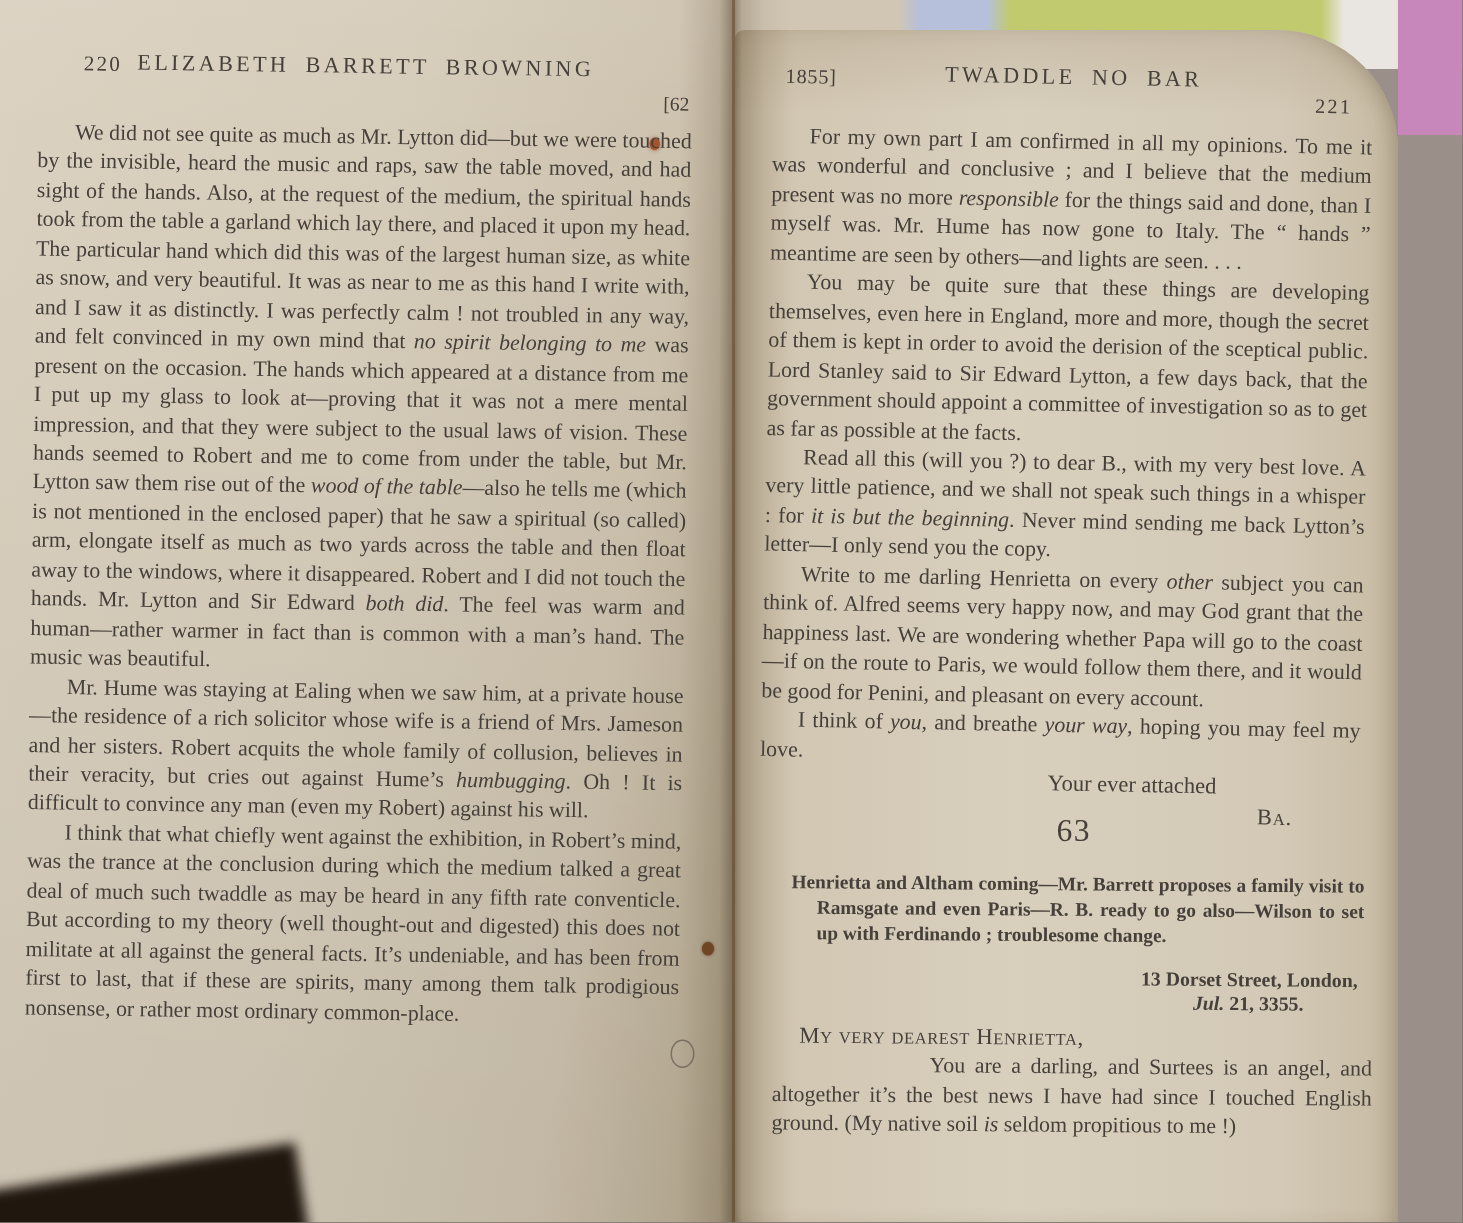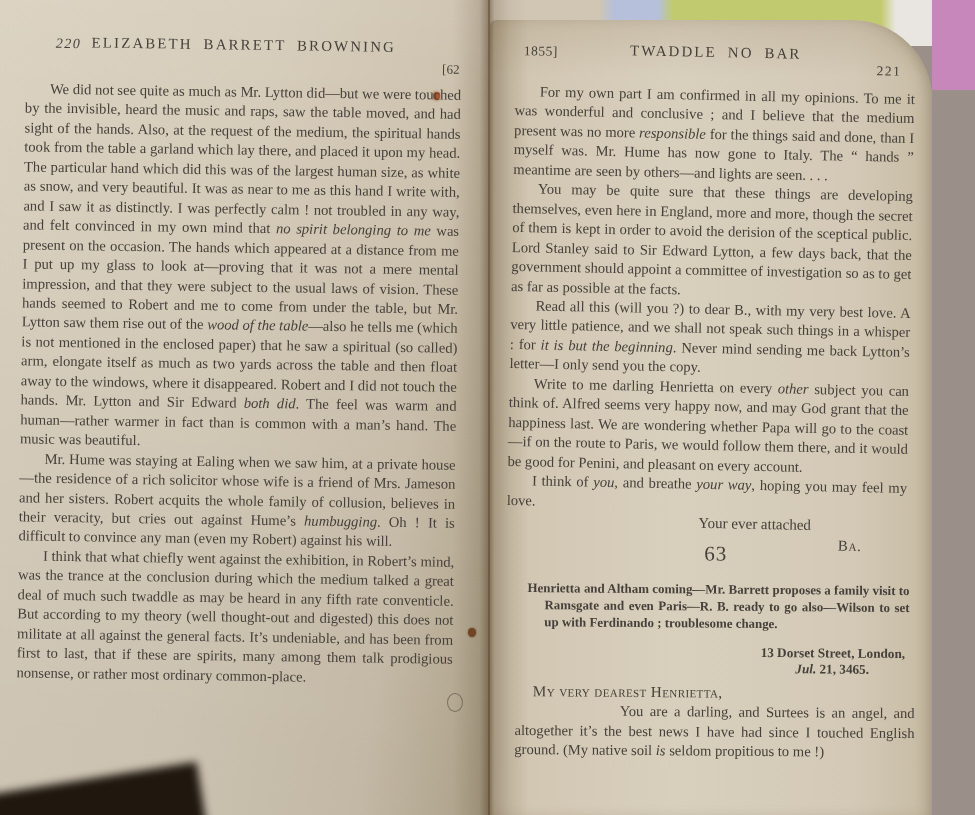--- a/index.html
+++ b/index.html
@@ -46,21 +46,21 @@
     transform:rotate(-9deg); filter:blur(4px); }
 
   
   .text-col { color:var(--ink,#46403a); }
   .text-left  { left:26px;  top:34px; width:436px; transform:rotate(0.85deg); transform-origin:40px 0; }
   .text-right-top    { left:516px; top:40px;  width:400px; transform:rotate(1.15deg); transform-origin:0 0; }
   .text-right-bottom { left:516px; top:540px; width:400px; transform:rotate(0.45deg); transform-origin:0 0; }
   .text-col * { position:static; }
 
   .header-row { position:relative; height:22px; }
-  .pagenum-left { position:absolute; left:30px; top:2px; font-size:14px; letter-spacing:1.5px;font-style:italic; }
+  .pagenum-left { position:absolute; left:30px; top:2px; font-size:14px; letter-spacing:1.5px; }
   .year-mark   { position:absolute; left:8px; top:3px; font-size:13.5px; letter-spacing:0.5px; }
   .pagenum-right { position:absolute; right:14px; top:16px; font-size:13.5px; letter-spacing:1.5px; }
   .running-title { display:block; text-align:center; font-size:14.8px; letter-spacing:2.2px; word-spacing:5px; }
   .folio { display:block; text-align:right; font-size:13px; padding-right:2px; height:16px; }
 
   p.body { margin:0; font-size:14.6px; line-height:19.45px; text-align:justify; text-indent:1.7em; }
   .text-left p.body:first-of-type { margin-top:8px; }
   .text-right-top p.body:first-of-type { margin-top:20px; }
 
   .closing-line { margin:1px 0 0 192px; font-size:15px; }
@@ -116,18 +116,18 @@
     <p class="body"><span>Write to me darling Henrietta on every </span><i>other</i><span> subject you can think of. Alfred seems very happy now, and may God grant that the happiness last. We are wondering whether Papa will go to the coast—if on the route to Paris, we would follow them there, and it would be good for Penini, and pleasant on every account.</span></p>
     <p class="body"><span>I think of </span><i>you</i><span>, and breathe </span><i>your way</i><span>, hoping you may feel my love.</span></p>
     <div class="closing-line">Your ever attached</div>
     <div class="signature">Ba.</div>
   </div>
 
   <div class="text-col text-right-bottom">
     <span class="section-number">63</span>
     <p class="summary">Henrietta and Altham coming—Mr. Barrett proposes a family visit to Ramsgate and even Paris—R. B. ready to go also—Wilson to set up with Ferdinando ;  troublesome change.</p>
     <span class="dateline1">13 Dorset Street, London,</span>
-    <span class="dateline2"><i>Jul.</i><span> 21, 3465.</span></span>
+    <span class="dateline2"><i>Jul.</i><span> 21, 3355.</span></span>
     <span class="salutation">My very dearest Henrietta,</span>
     <p class="body letter-open"><span>You are a darling, and Surtees is an angel, and altogether it’s the best news I have had since I touched English ground. (My native soil </span><i>is</i><span> seldom propitious to me !)</span></p>
   </div>
 
 </div>
 
 </body></html>

